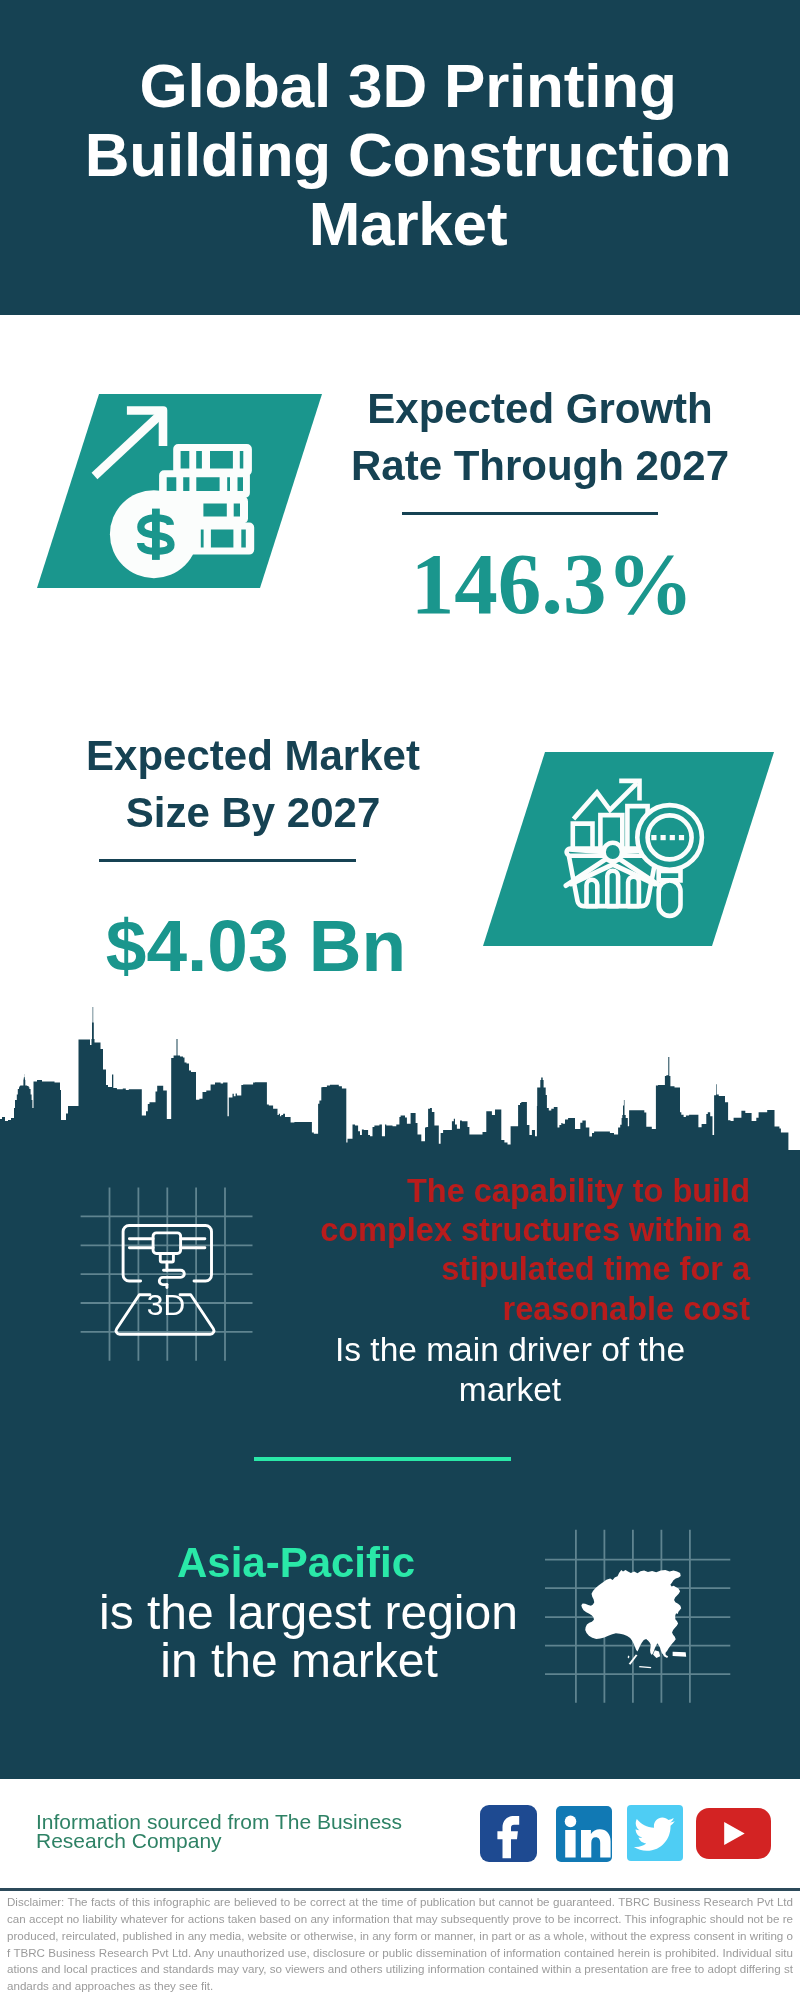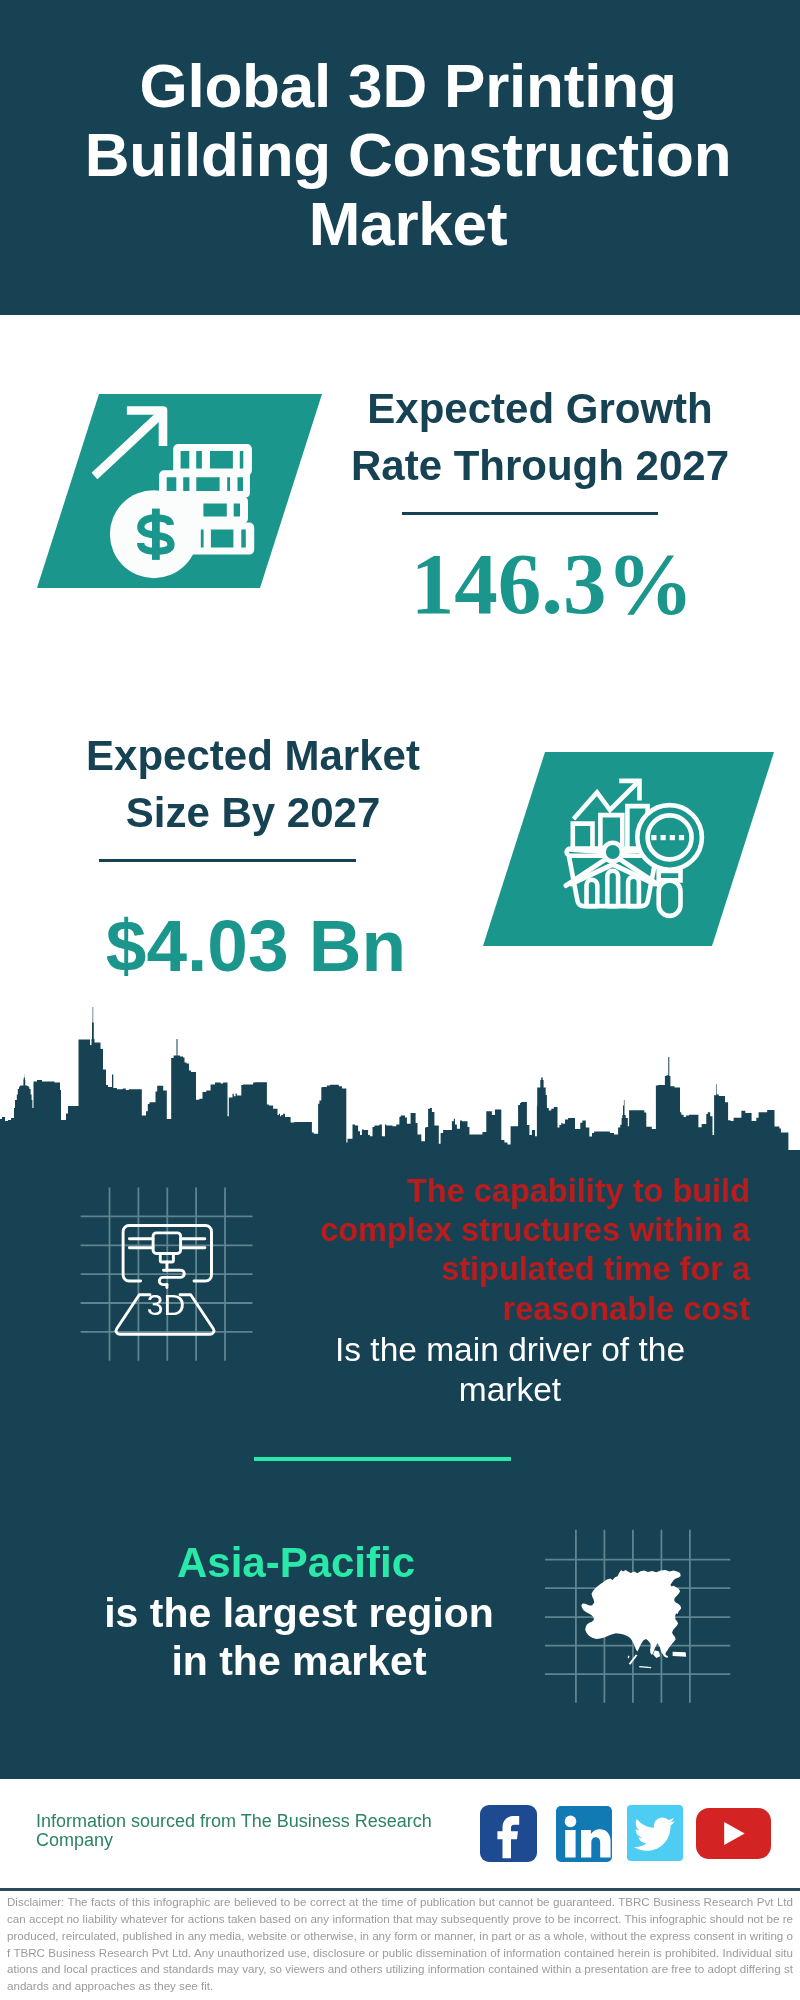--- a/index.html
+++ b/index.html
@@ -21,24 +21,24 @@
 
   
   .dark{position:absolute;left:0;top:1150px;width:800px;height:629px;background:#164253;}
   .skyline{position:absolute;left:0;top:1005px;width:800px;height:155px;}
 
   .drv-green{position:absolute;color:#b91c1c;font-weight:bold;font-size:32.5px;line-height:39.2px;text-align:right;white-space:nowrap;}
   .drv-white{position:absolute;color:#ffffff;font-size:33.5px;line-height:40px;text-align:center;white-space:nowrap;}
   .mid-rule{position:absolute;height:4px;background:#2ae8a8;}
 
   .reg-green{position:absolute;color:#2ae8a8;font-weight:bold;font-size:42px;line-height:44px;text-align:center;white-space:nowrap;}
-  .reg-white{position:absolute;color:#ffffff;font-size:41px;line-height:48px;text-align:center;white-space:nowrap;font-weight:bold;}
-
-  
-  .src{position:absolute;color:#2e8265;font-size:18px;line-height:19px;}
+  .reg-white{position:absolute;color:#ffffff;font-size:48px;line-height:48px;text-align:center;white-space:nowrap;}
+
+  
+  .src{position:absolute;color:#2e8265;font-size:21px;line-height:19px;}
   .social{position:absolute;display:block;overflow:hidden;text-decoration:none;}
   .footer-rule{position:absolute;left:0;top:1888px;width:800px;height:3px;background:#2c4a5a;}
   .disclaimer{position:absolute;left:7px;top:1894px;width:786px;color:#9b9b9b;font-size:11.6px;line-height:16.85px;text-align:justify;word-break:break-all;}
 </style>
 </head>
 <body>
 
 <div class="page">
 
   <div class="header">

